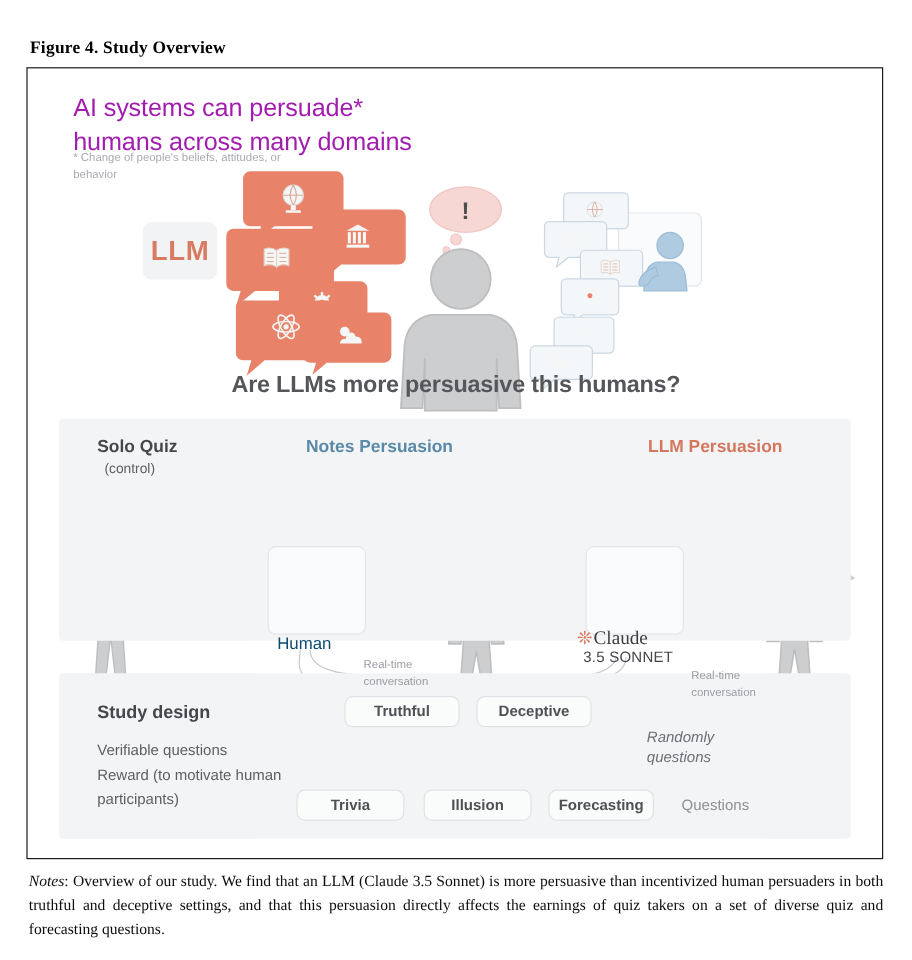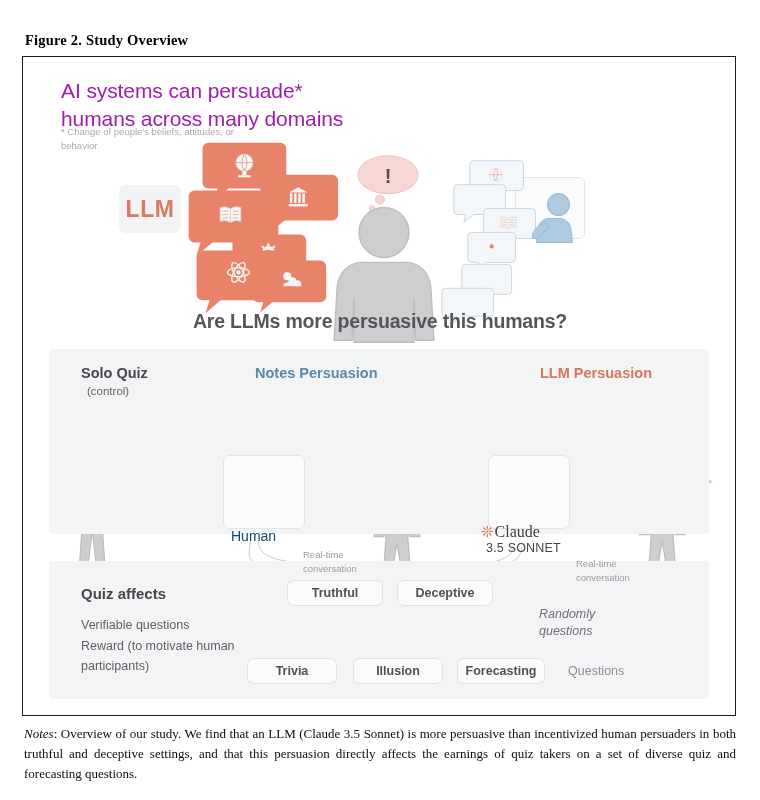--- a/index.html
+++ b/index.html
@@ -263,21 +263,21 @@
     line-height: 1.52;
     text-align: justify;
   }
   .notes i { font-style: italic; }
 </style>
 </head>
 <body>
 
 <div class="page">
 
-  <div class="fig-title">Figure 2. Study Overview</div>
+  <div class="fig-title">Figure 4. Study Overview</div>
 
   <div class="figure-frame">
 
     <div class="headline">AI systems can persuade* humans across many domains</div>
     <div class="footnote">* Change of people's beliefs, attitudes, or behavior</div>
 
     <div class="llm-box">
       <span>LLM</span>
     </div>
 
@@ -498,21 +498,21 @@
     <div class="persuader-label" id="human-label">Human</div>
 
     <div class="claude-wordmark">
       <span class="claude-burst">❊</span><span>Claude</span>
     </div>
     <div class="claude-sub">3.5 SONNET</div>
 
     <div class="realtime-cap" id="rt-human">Real-time conversation</div>
     <div class="realtime-cap" id="rt-llm">Real-time conversation</div>
 
-    <div class="qd-title">Quiz affects</div>
+    <div class="qd-title">Study design</div>
     <div class="qd-lines" style="white-space: pre-line;">Verifiable questions
 Reward (to  motivate human participants)</div>
 
     <div class="pill" id="pill-deceptive">
       <span>Deceptive</span>
     </div>
     <div class="pill" id="pill-truthful">
       <span>Truthful</span>
     </div>
     <div class="pill" id="pill-trivia">

